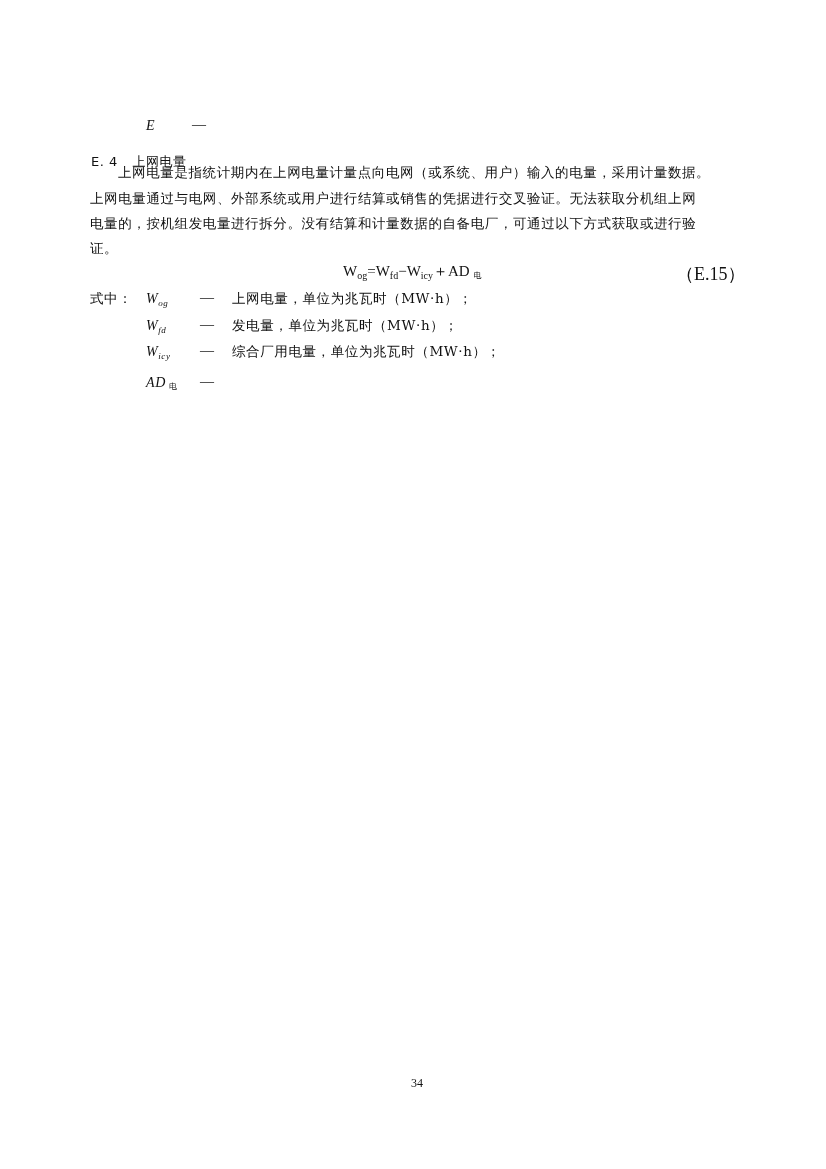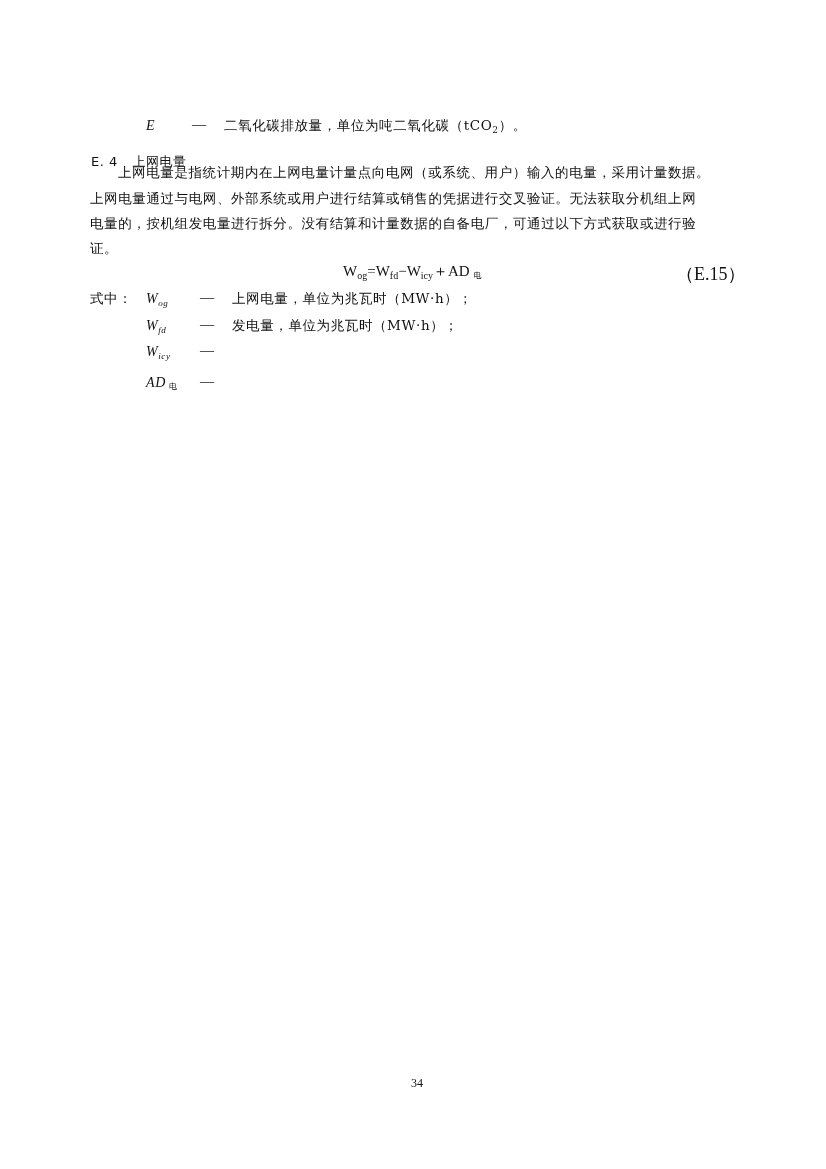--- a/index.html
+++ b/index.html
@@ -18,23 +18,20 @@
   .small-cn { font-size: 8px; vertical-align: -2px; }
   .dash { font-family: "Liberation Serif", serif; font-size: 14px; }
   .pnum { font-family: "Liberation Serif", serif; font-size: 12px; }
 </style>
 </head>
 <body>
 
 <div class="abs txt" style="left:146px; top:115px; width:600px;">
   <span class="ital">E</span>
   <span class="dash abs" style="left:46px; top:0;">—</span>
-  <span class="abs" style="left:78px; top:0;">
-    <span>二氧化碳排放量，单位为吨二氧化碳（tCO</span><span class="sub">2</span><span>）。</span>
-  </span>
 </div>
 
 <div class="abs heading" style="left:91px; top:139px;">
   <span>E. 4</span>
   <span style="margin-left:10px;">上网电量</span>
 </div>
 
 <div class="abs txt" style="left:118px; top:162px;">上网电量是指统计期内在上网电量计量点向电网（或系统、用户）输入的电量，采用计量数据。</div>
 <div class="abs txt" style="left:90px; top:188px;">上网电量通过与电网、外部系统或用户进行结算或销售的凭据进行交叉验证。无法获取分机组上网</div>
 <div class="abs txt" style="left:90px; top:213px;">电量的，按机组发电量进行拆分。没有结算和计量数据的自备电厂，可通过以下方式获取或进行验</div>
@@ -54,19 +51,20 @@
   <span class="abs" style="left:86px; top:0;">上网电量，单位为兆瓦时（MW·h）；</span>
 </div>
 <div class="abs txt" style="left:146px; top:315px; width:600px;">
   <span class="ital">W</span><span class="ital sub">fd</span>
   <span class="dash abs" style="left:54px; top:0;">—</span>
   <span class="abs" style="left:86px; top:0;">发电量，单位为兆瓦时（MW·h）；</span>
 </div>
 <div class="abs txt" style="left:146px; top:341px; width:600px;">
   <span class="ital">W</span><span class="ital sub">icy</span>
   <span class="dash abs" style="left:54px; top:0;">—</span>
+  <span class="abs" style="left:86px; top:0;">综合厂用电量，单位为兆瓦时（MW·h）；</span>
 </div>
 <div class="abs txt" style="left:146px; top:372px; width:600px;">
   <span class="ital">AD</span><span class="small-cn" style="margin-left:3px;">电</span>
   <span class="dash abs" style="left:54px; top:0;">—</span>
 </div>
 
 <div class="abs pnum" style="left:411px; top:1076px;">34</div>
 
 </body></html>

